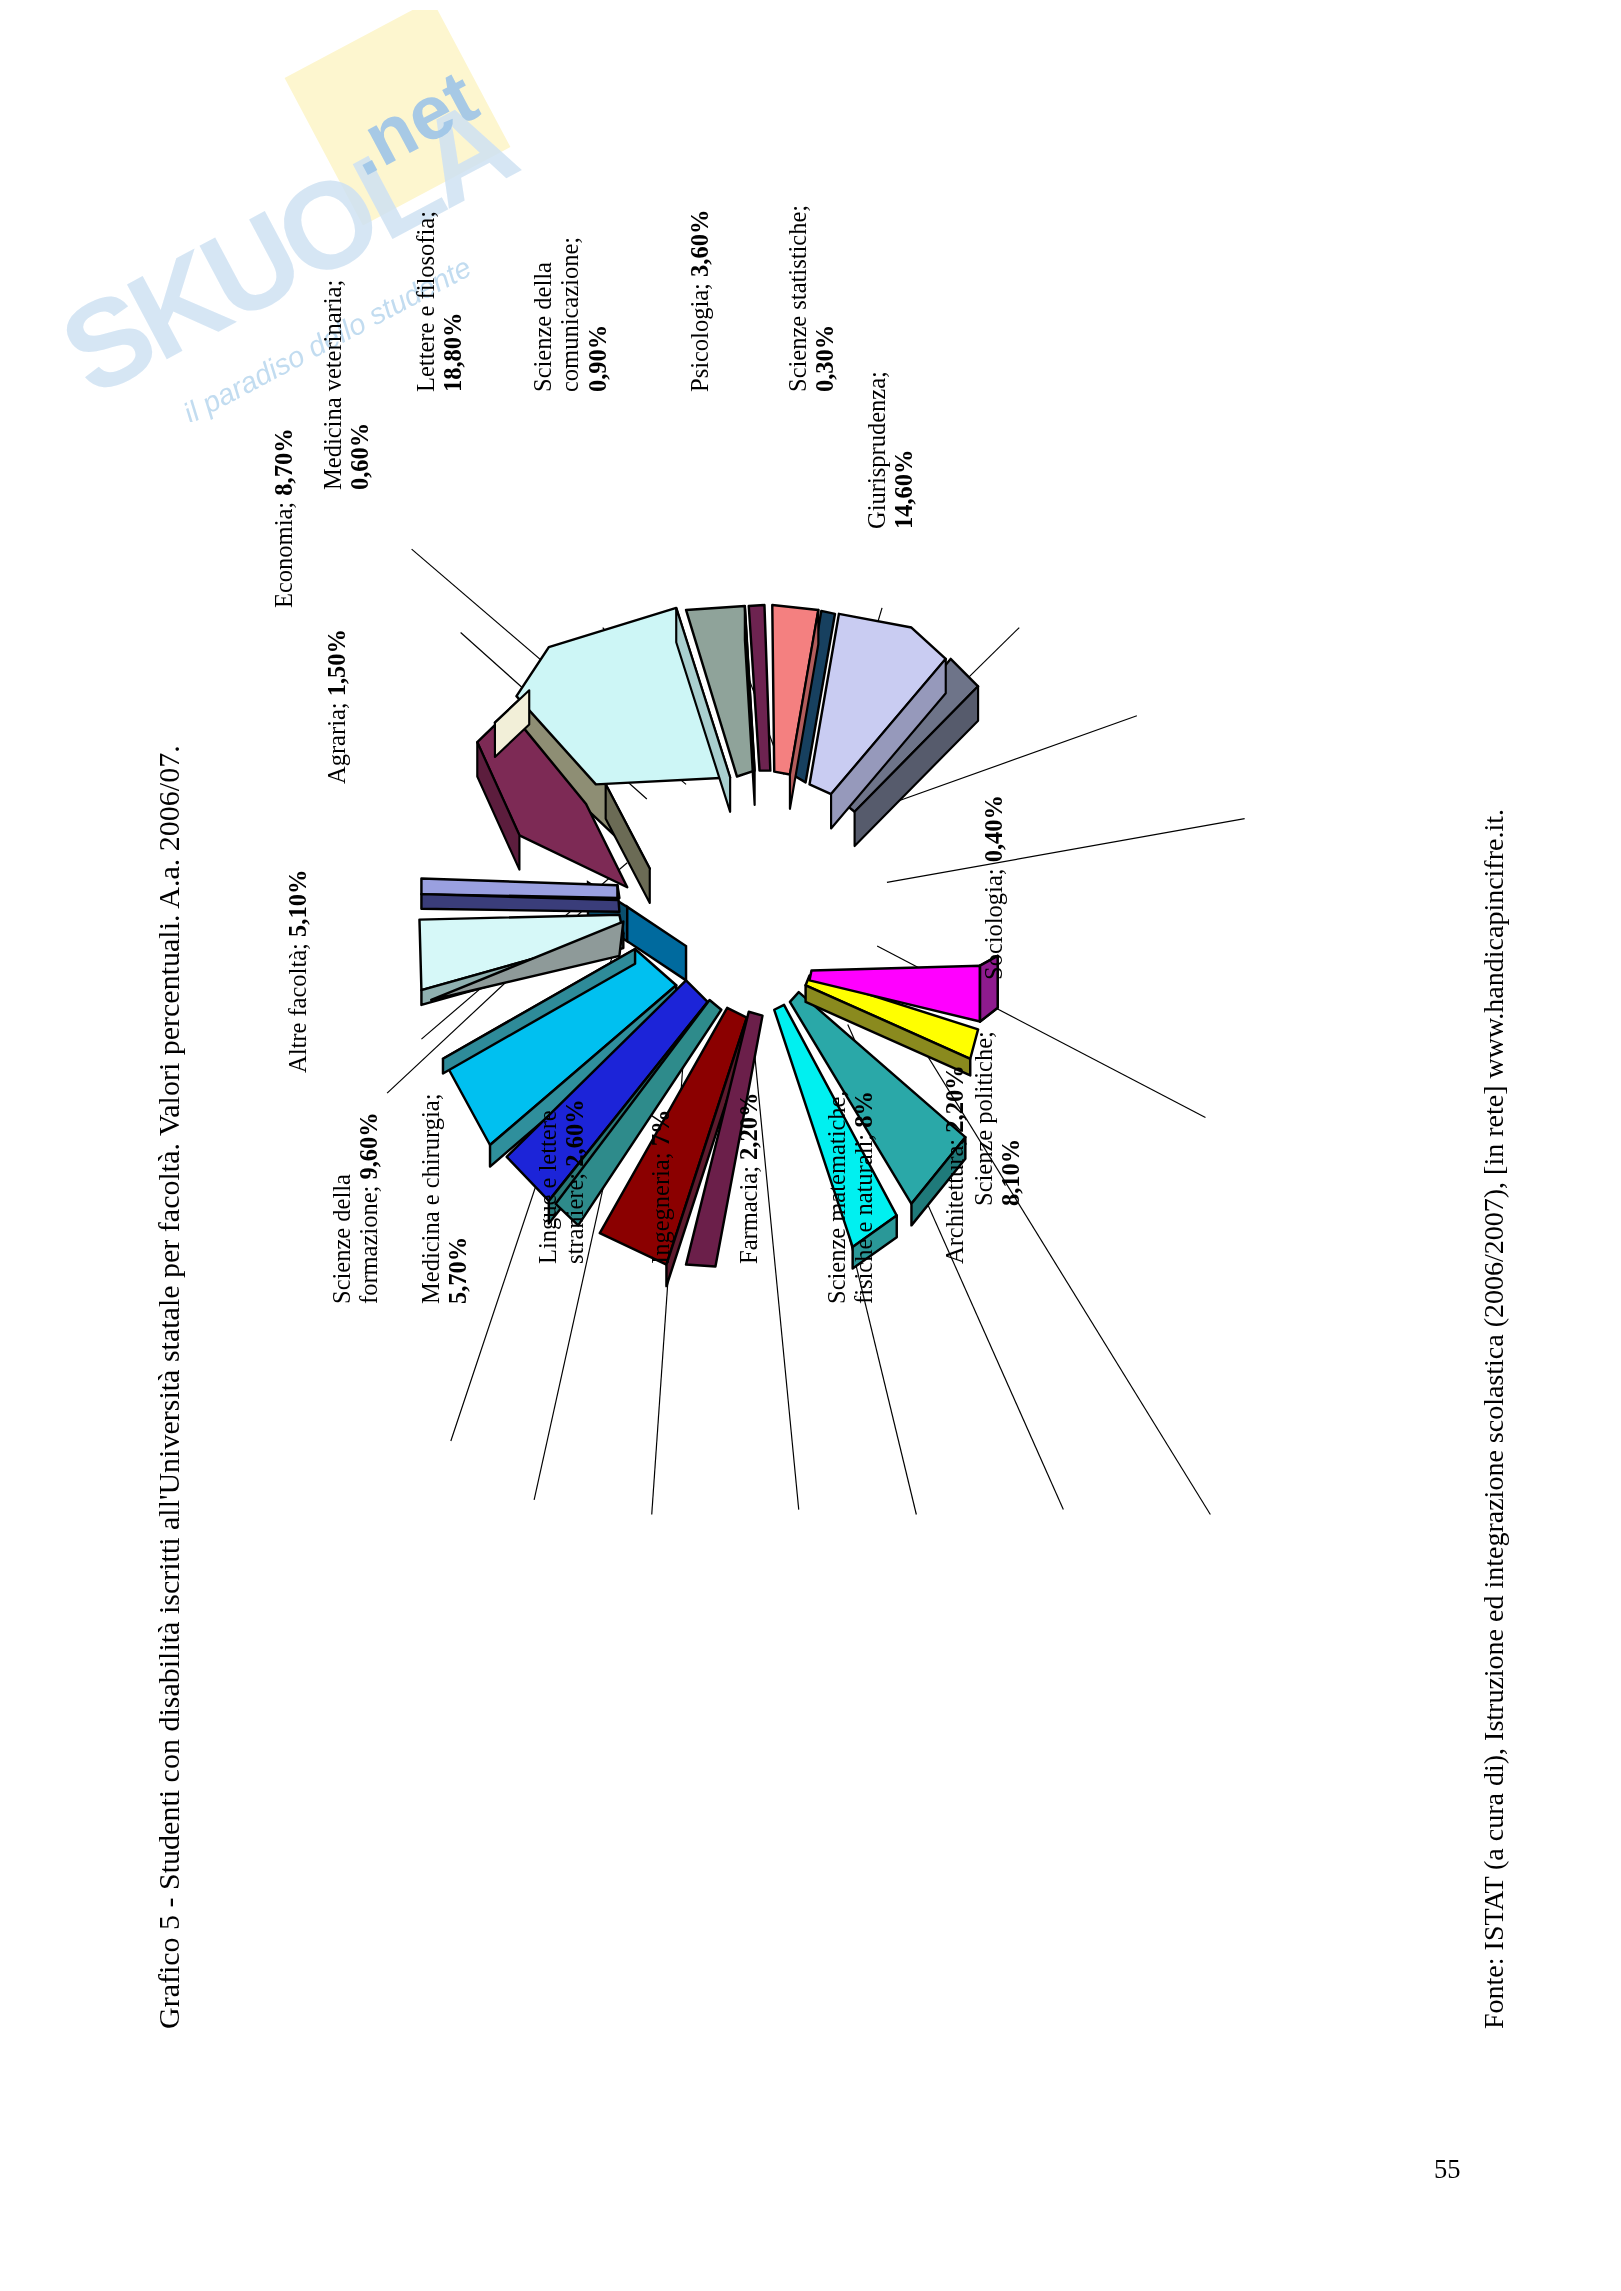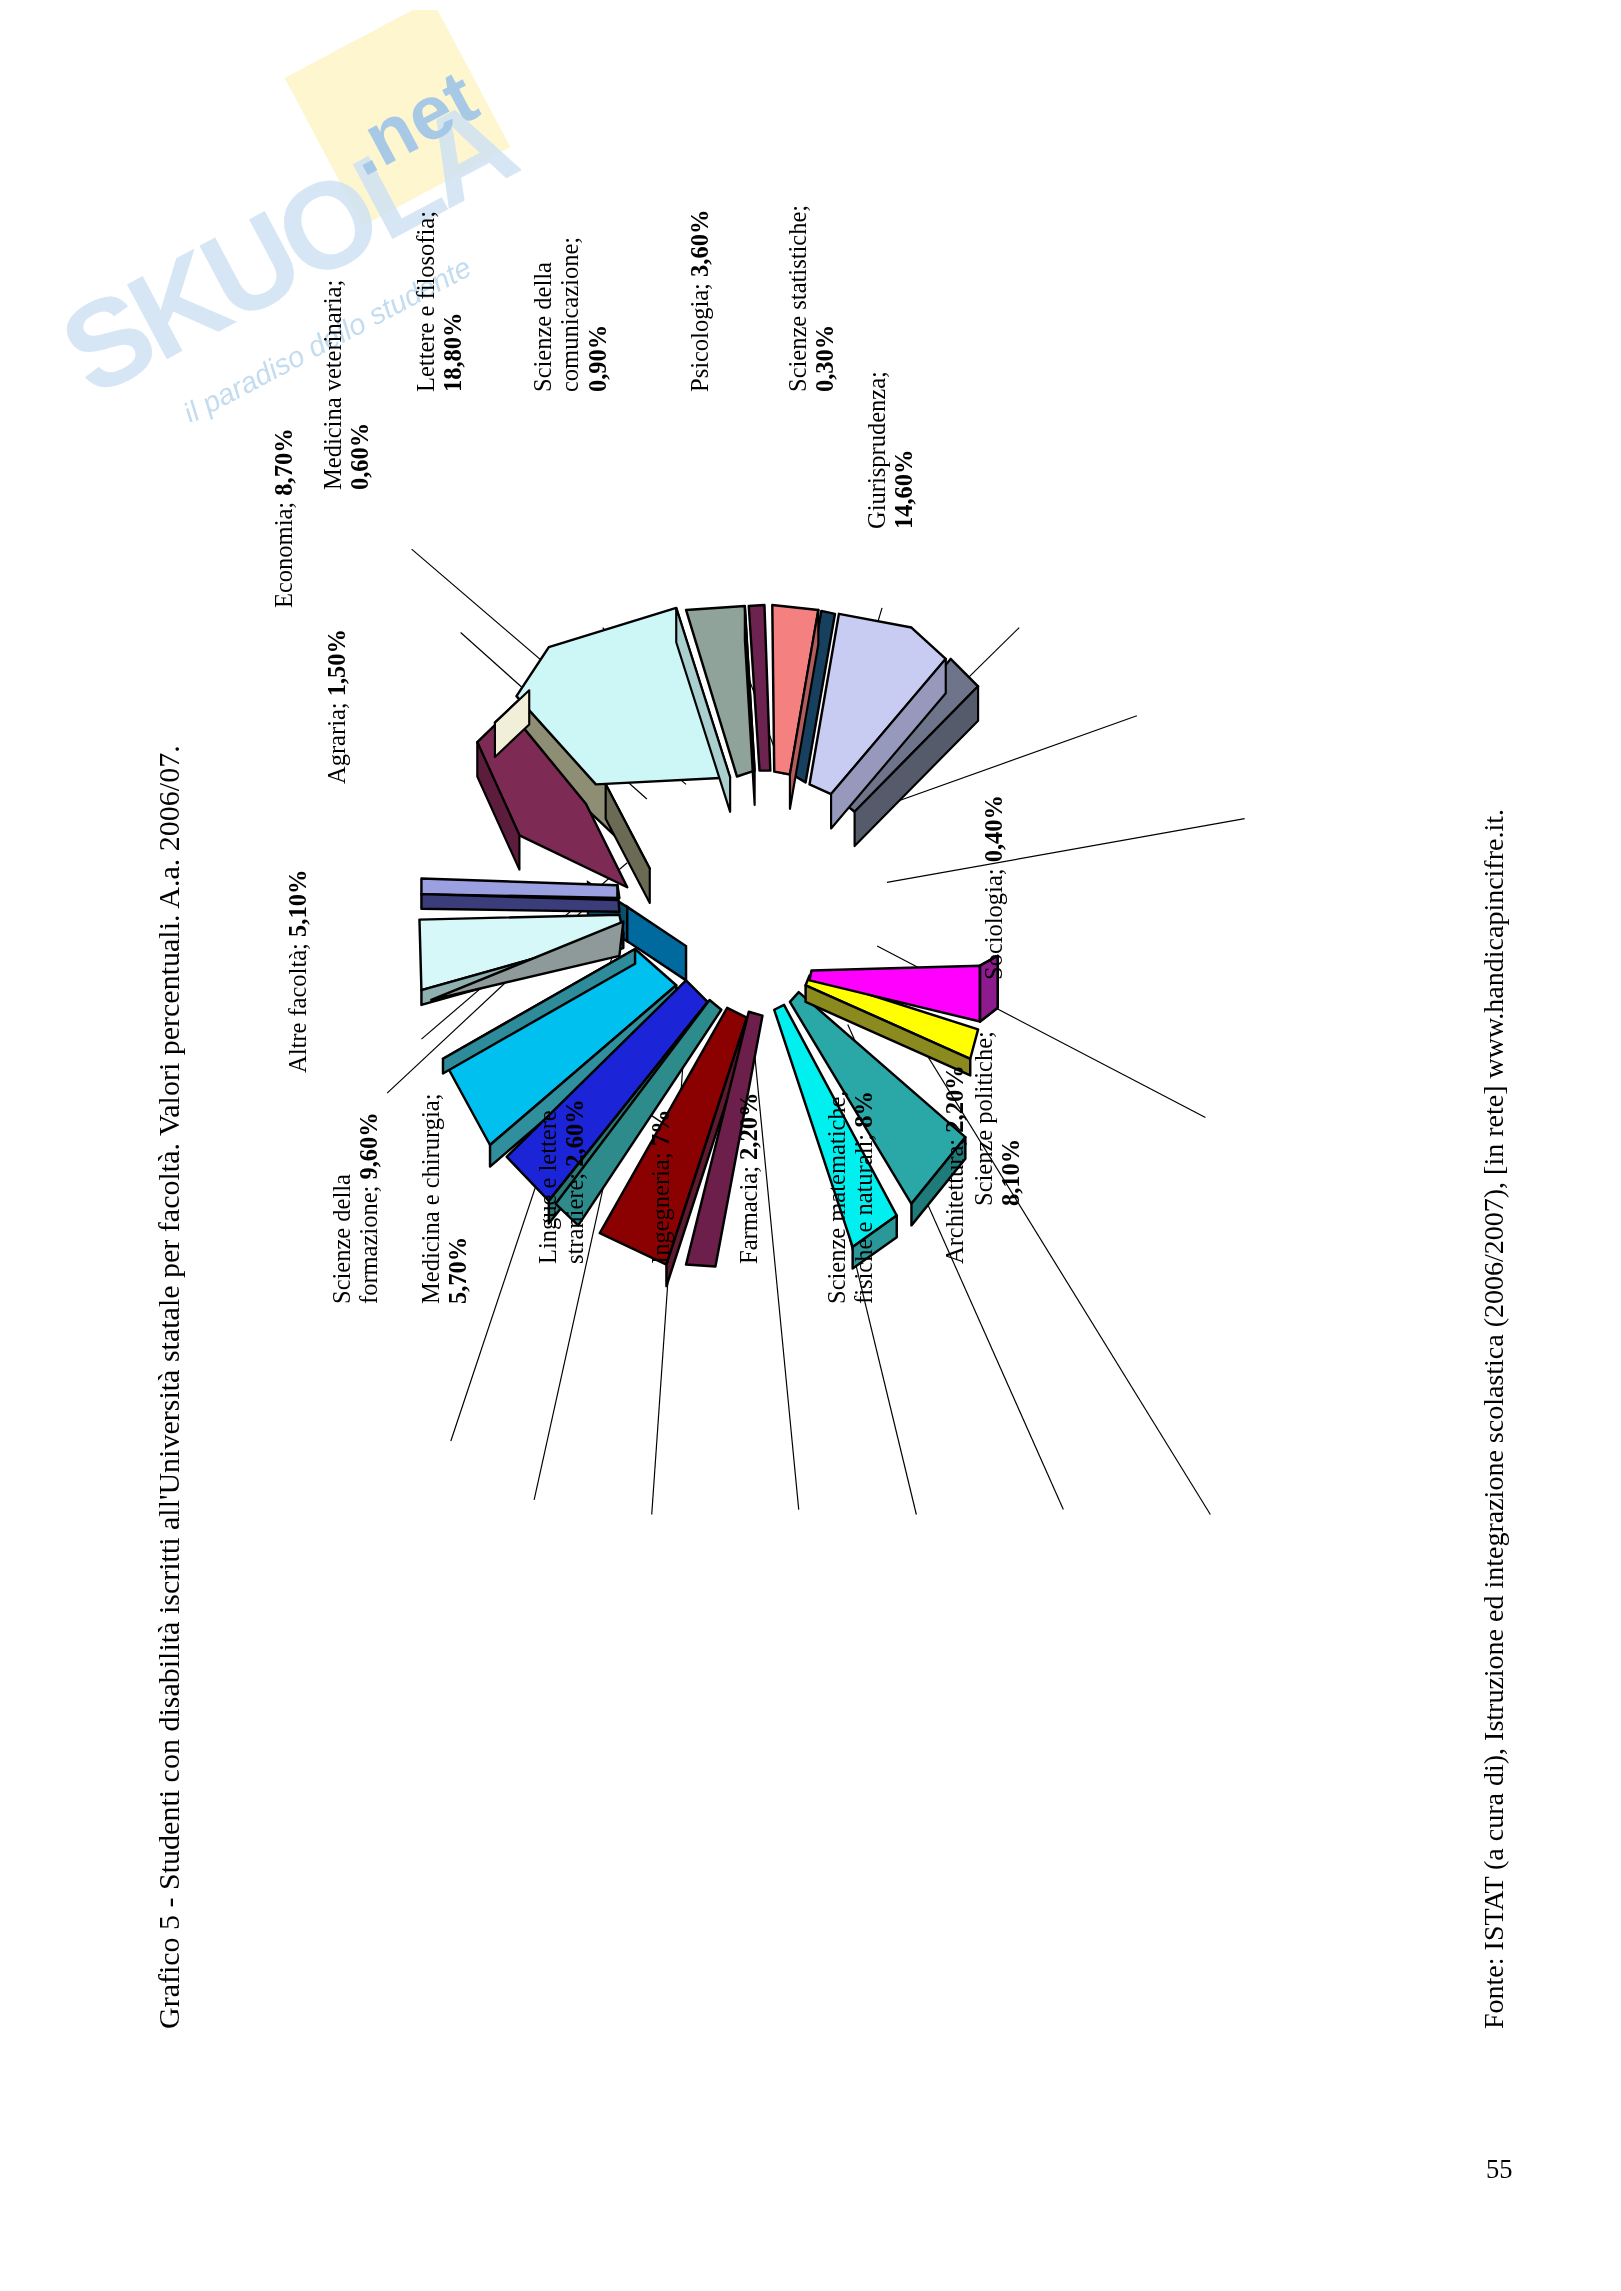--- a/index.html
+++ b/index.html
@@ -20,21 +20,21 @@
   #wm-sub{position:absolute;left:147px;top:314px;font-size:29px;color:#bcd9ef;
           transform:rotate(-28deg);font-style:italic;
           font-family:"Liberation Sans","DejaVu Sans",sans-serif;opacity:.9;}
 
   
   .vtext{position:absolute;transform-origin:0 0;transform:rotate(-90deg);
          white-space:nowrap;}
 
   #title{left:152px;top:2029px;font-size:30px;}
   #source{left:1478px;top:2029px;font-size:28px;}
-  #pagenum{position:absolute;left:1486px;top:2154px;font-size:26.5px;}
+  #pagenum{position:absolute;left:1434px;top:2154px;font-size:26.5px;}
 
   
   .lbl{position:absolute;transform-origin:0 0;transform:rotate(-90deg);
        font-size:24.5px;line-height:1.12;text-align:left;}
   .lbl b{font-weight:bold;}
 
   
   #chart{position:absolute;left:0;top:0;width:1621px;height:2292px;
          pointer-events:none;}
 </style>

